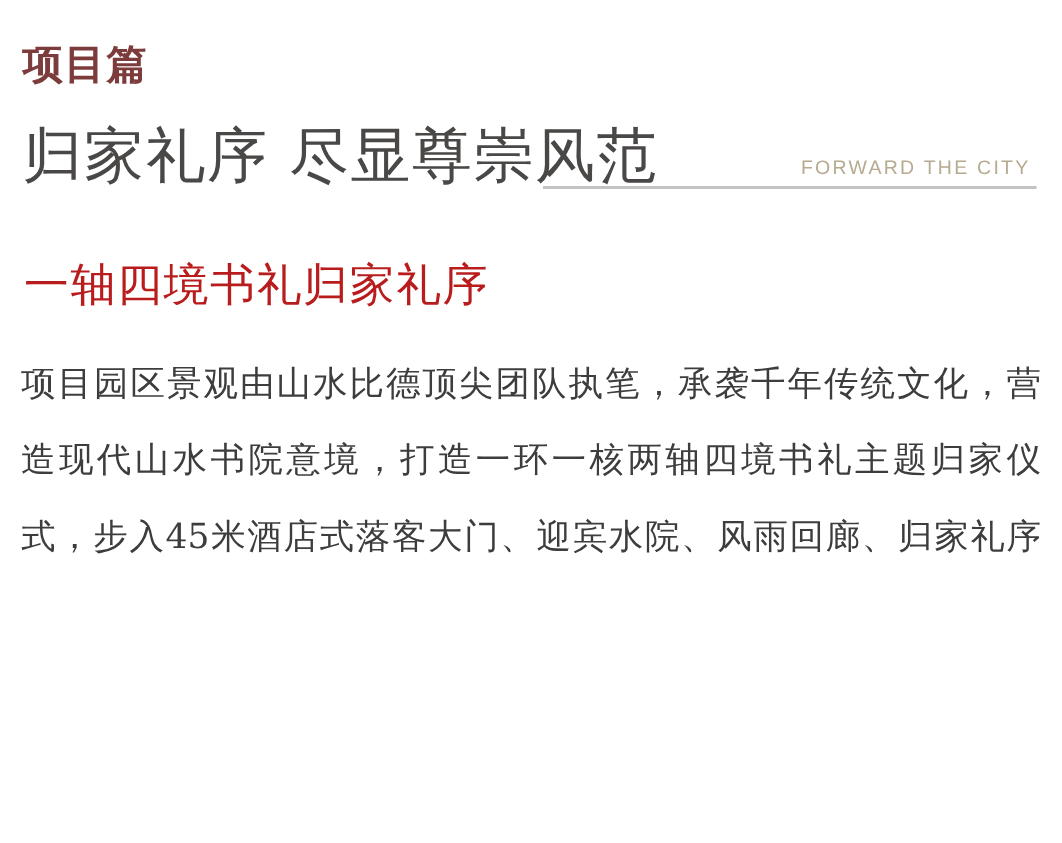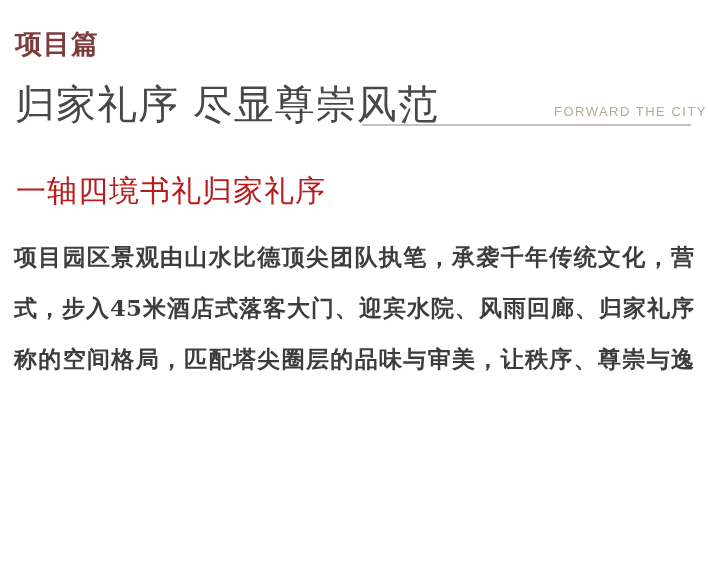--- a/index.html
+++ b/index.html
@@ -39,21 +39,21 @@
   .title-rule {
     position: absolute;
     left: 362px;
     right: 17px;
     top: 124px;
     height: 2px;
     background: #c4c3c1;
   }
   .watermark {
     position: absolute;
-    right: 1px;
+    right: 21px;
     top: 104px;
     font-family: "Liberation Sans", sans-serif;
     font-size: 13px;
     line-height: 16px;
     letter-spacing: 1.5px;
     color: #b6aa90;
     white-space: nowrap;
   }
   .subtitle {
     position: absolute;
@@ -70,21 +70,20 @@
     left: 14px;
     right: 14px;
     top: 231px;
     font-size: 23px;
     line-height: 51px;
     color: #3d3d3d;
   }
   .body-text .line {
     text-align: justify;
     text-align-last: justify;
-    font-weight: bold;
   }
   .body-text .line.last {
     text-align-last: left;
   }
 </style>
 </head>
 <body>
 
 <div class="page">
 
@@ -93,17 +92,17 @@
   <div class="title">归家礼序 尽显尊崇风范</div>
 
   <div class="title-rule"></div>
 
   <div class="watermark">FORWARD THE CITY</div>
 
   <div class="subtitle">一轴四境书礼归家礼序</div>
 
   <div class="body-text">
     <div class="line">项目园区景观由山水比德顶尖团队执笔，承袭千年传统文化，营</div>
+    <div class="line">造现代山水书院意境，打造一环一核两轴四境书礼主题归家仪</div>
     <div class="line">式，步入45米酒店式落客大门、迎宾水院、风雨回廊、归家礼序</div>
-    <div class="line">称的空间格局，匹配塔尖圈层的品味与审美，让秩序、尊崇与逸</div>
   </div>
 
 </div>
 
 </body></html>

